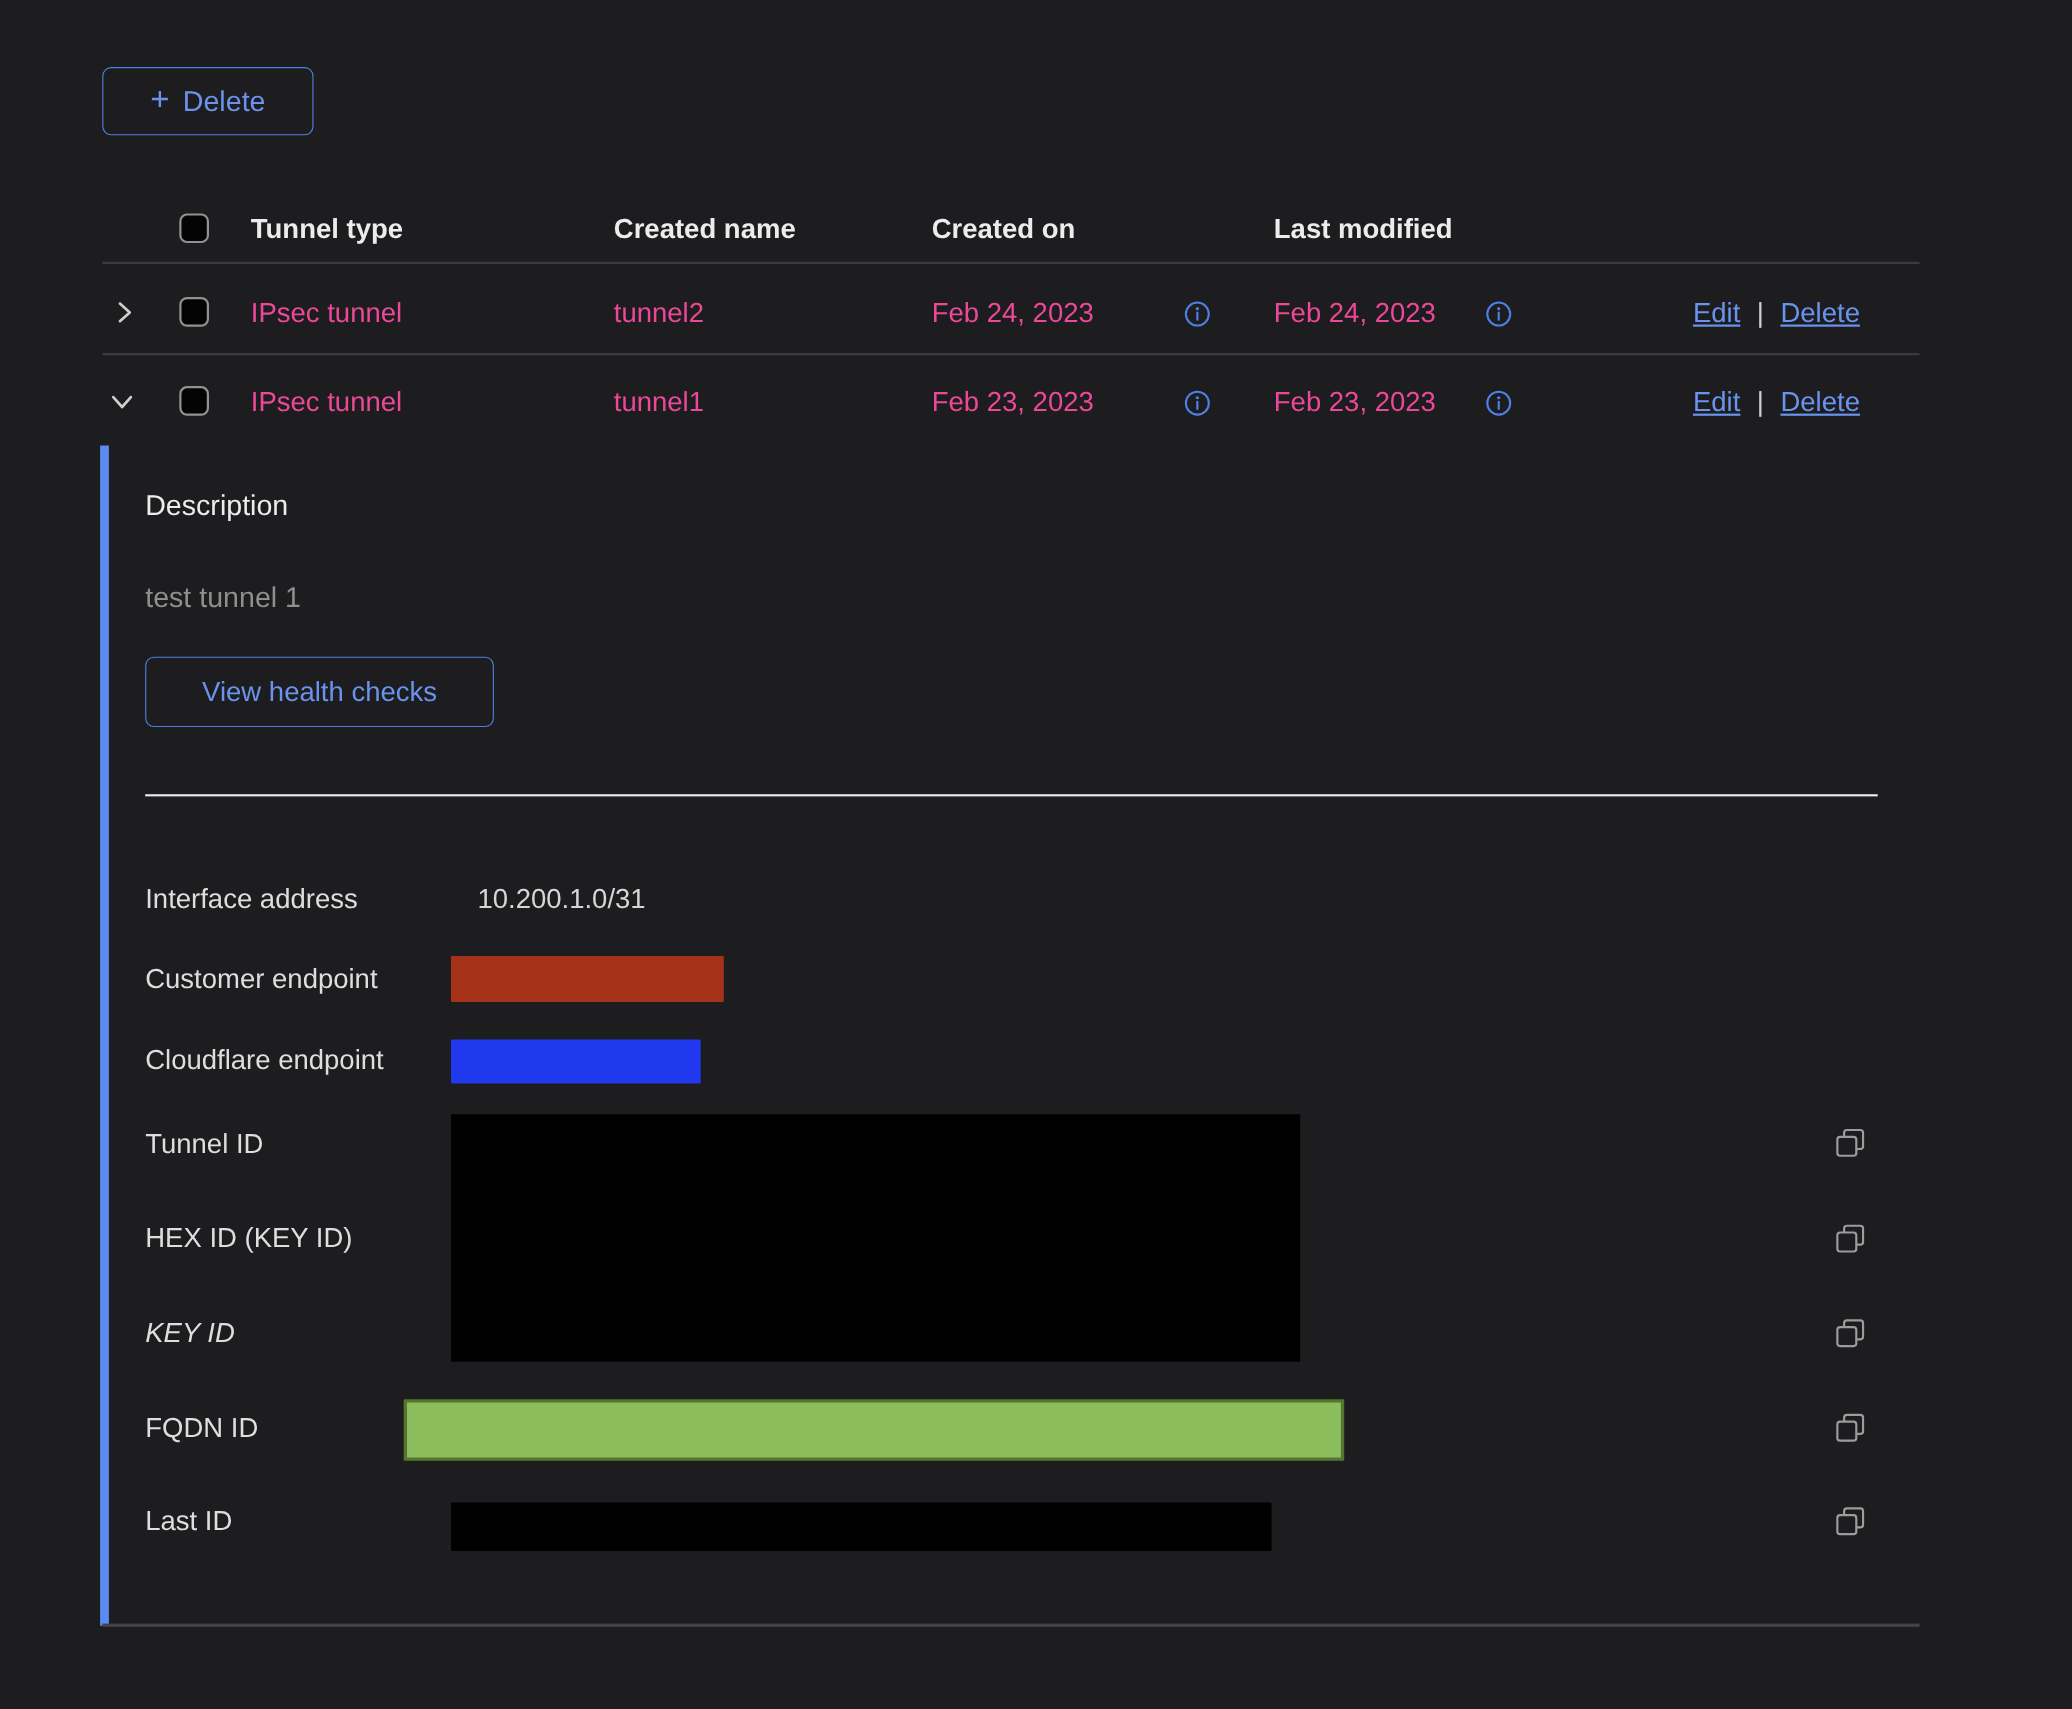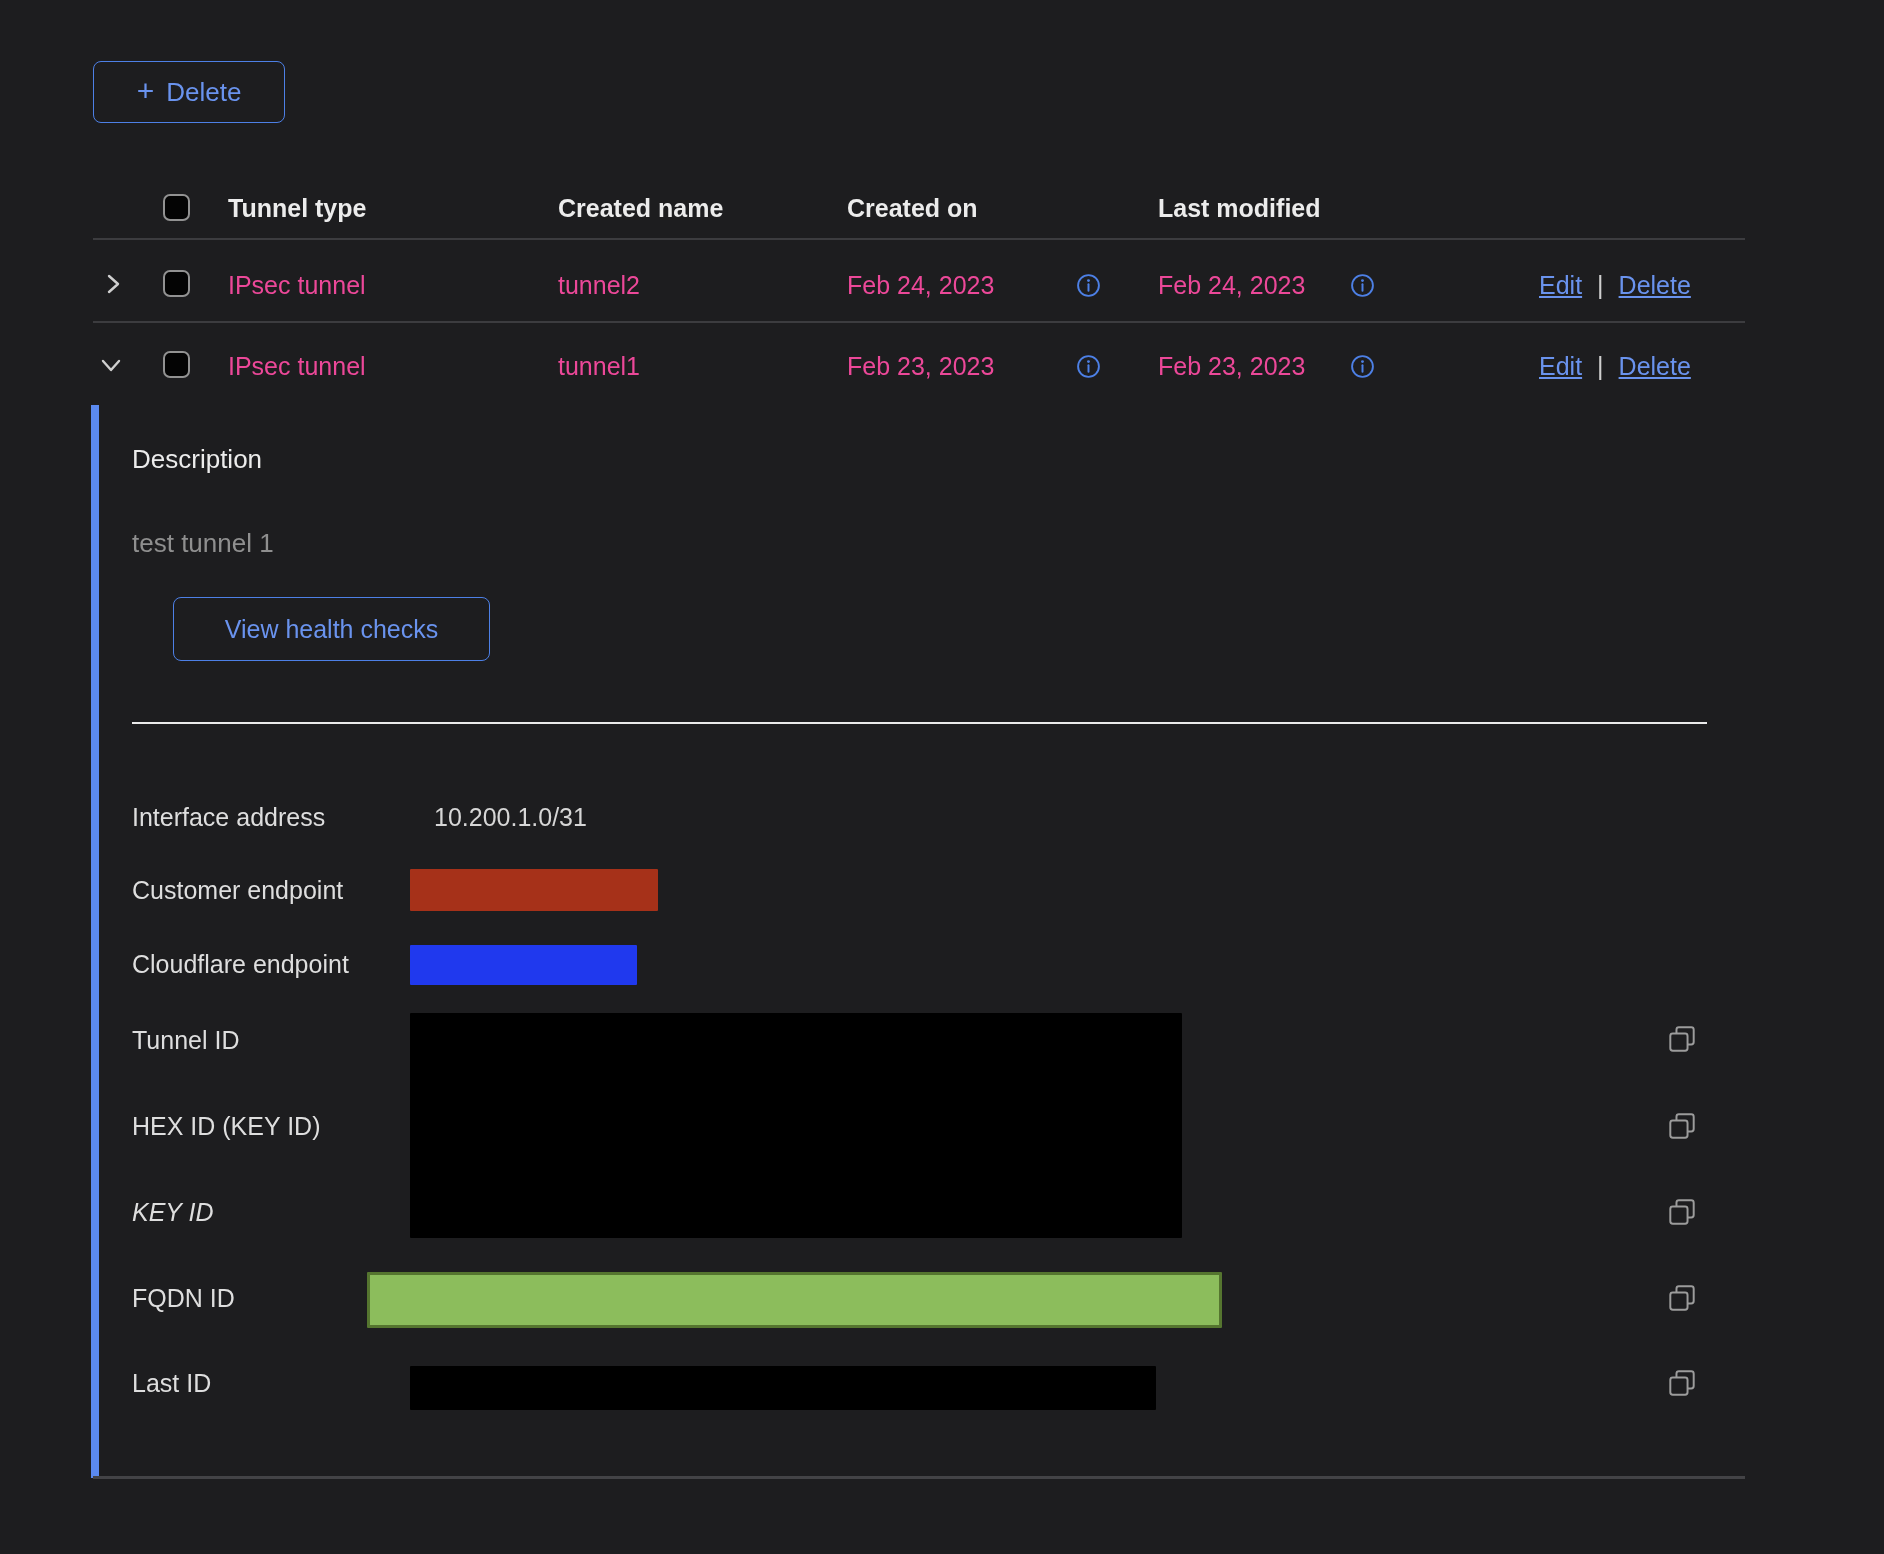--- a/index.html
+++ b/index.html
@@ -33,21 +33,21 @@
   .actions a{color:#6a93ee;text-decoration:underline;cursor:pointer;}
   .actions .sep{color:#cfcfcf;}
   
   .blue-bar{left:91px;top:405px;width:8px;height:1073px;background:#5b8af0;}
   .desc-label{left:132px;top:444px;font-size:26px;font-weight:500;color:#ececec;}
   .desc-value{left:132px;top:528px;font-size:26px;color:#8f8f8f;}
   .health-btn{
     left:132px;top:597px;width:317px;height:64px;
     background:transparent;border:1.5px solid #4d80e6;border-radius:8px;
     font-size:25px;color:#6a93ee;cursor:pointer;font-family:inherit;
-    display:flex;align-items:center;justify-content:center;margin-left:41px;
+    display:flex;align-items:center;justify-content:center;
   }
   .light-divider{left:132px;top:722px;width:1575px;height:2px;background:#eaeaea;}
   .dlabel{left:132px;font-size:25px;color:#dedede;white-space:nowrap;}
   .lbl-0{top:803px;} .lbl-1{top:876px;} .lbl-2{top:950px;} .lbl-3{top:1026px;}
   .lbl-4{top:1112px;} .lbl-5{top:1198px;font-style:italic;} .lbl-6{top:1284px;} .lbl-7{top:1369px;}
   .val-interface{left:434px;top:803px;font-size:25px;color:#d6d6d6;}
   .redact{border-radius:1px;}
   .red-block{left:410px;top:869px;width:248px;height:42px;}
   .blue-block{left:410px;top:945px;width:227px;height:40px;}
   .black-block-big{left:410px;top:1013px;width:772px;height:225px;}

